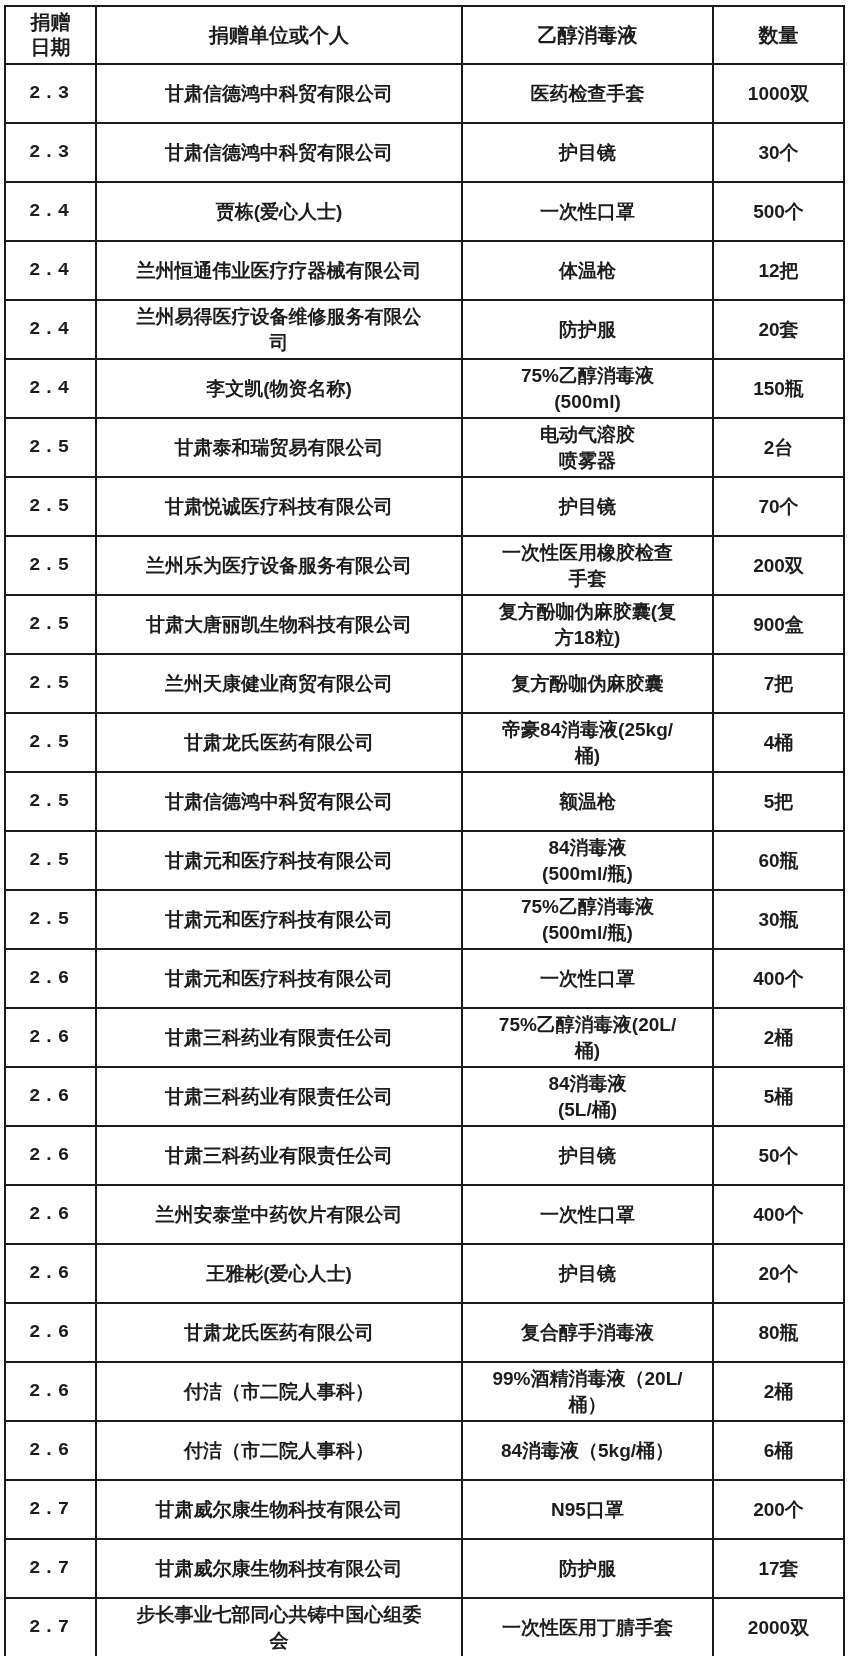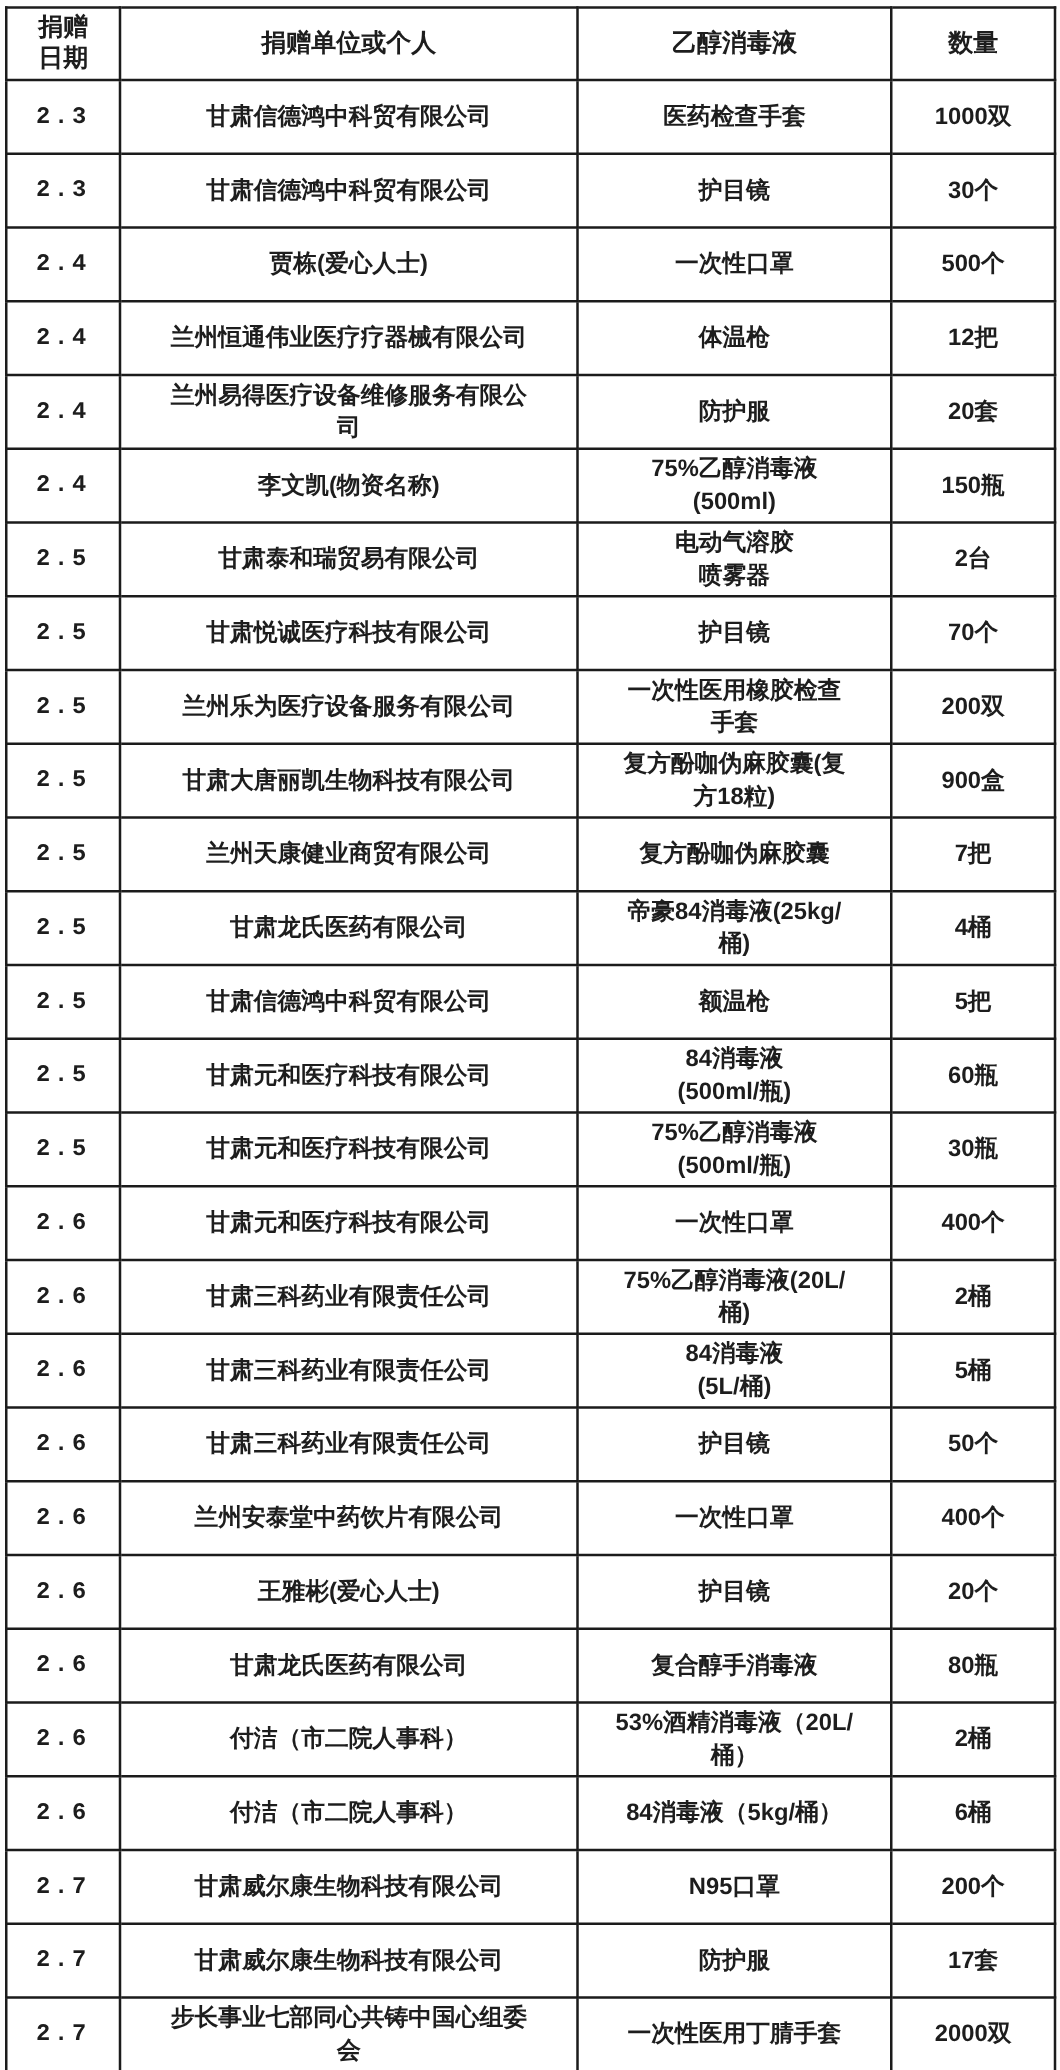--- a/index.html
+++ b/index.html
@@ -233,21 +233,21 @@
   <tr>
     <td class="col-date">2.6</td>
     <td class="col-donor">甘肃龙氏医药有限公司</td>
     <td class="col-item">复合醇手消毒液</td>
     <td class="col-qty">80瓶</td>
   </tr>
 
   <tr>
     <td class="col-date">2.6</td>
     <td class="col-donor">付洁（市二院人事科）</td>
-    <td class="col-item">53%酒精消毒液（20L/
+    <td class="col-item">99%酒精消毒液（20L/
 桶）</td>
     <td class="col-qty">2桶</td>
   </tr>
 
   <tr>
     <td class="col-date">2.6</td>
     <td class="col-donor">付洁（市二院人事科）</td>
     <td class="col-item">84消毒液（5kg/桶）</td>
     <td class="col-qty">6桶</td>
   </tr>

